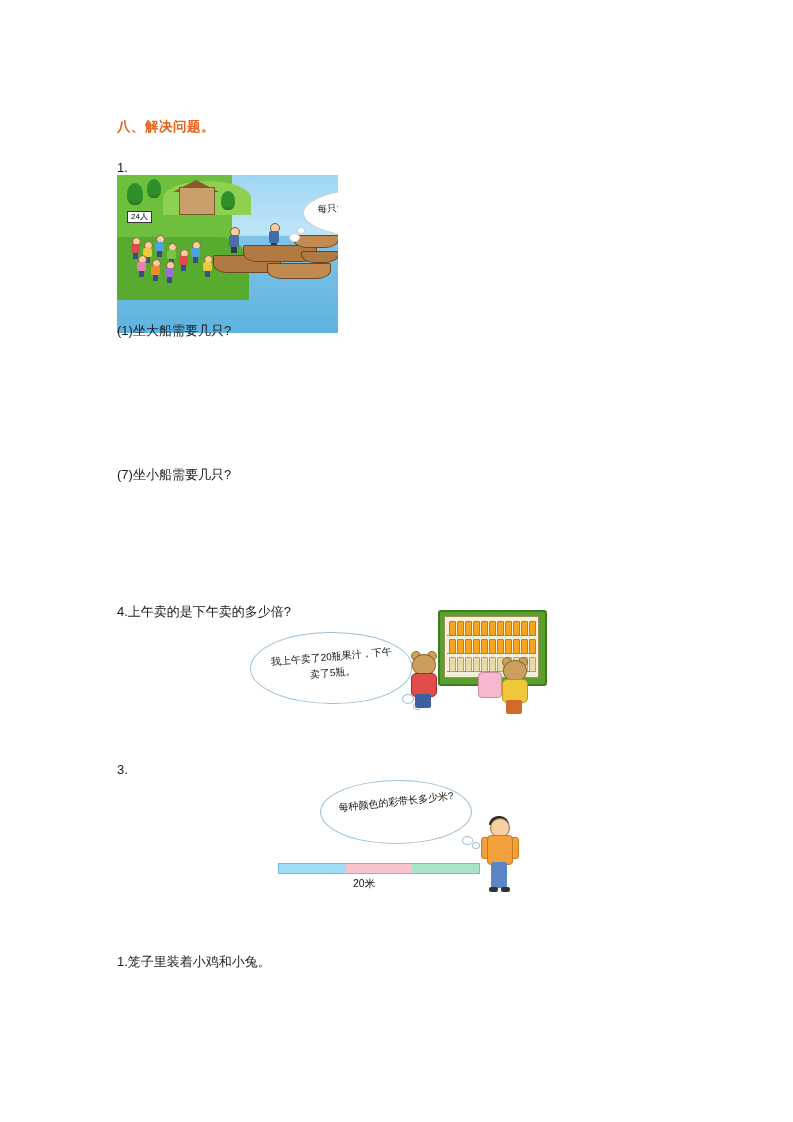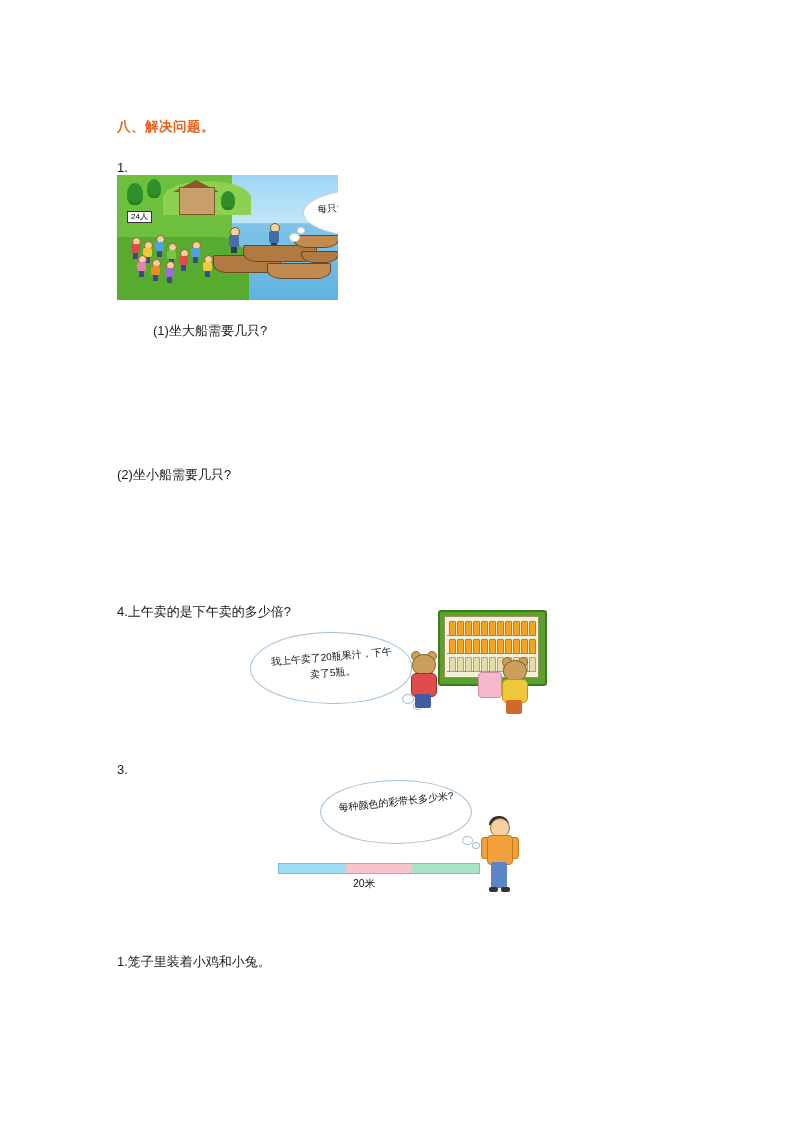--- a/index.html
+++ b/index.html
@@ -41,21 +41,21 @@
     font-size: 13px;
     color: #1a1a1a;
   }
 
   
   .scene1 {
     position: absolute;
     left: 117px;
     top: 175px;
     width: 221px;
-    height: 125px;
+    height: 158px;
     overflow: hidden;
     background: linear-gradient(#9fd6f5 0%, #bfe6f8 38%, #7fc4e8 39%, #5fb3e0 100%);
     border: 0;
   }
   .s1-grass {
     position: absolute;
     left: 0; top: 0;
     width: 115px; height: 125px;
     background: #6fbf3f;
     border-radius: 0 0 40px 0;
@@ -416,22 +416,22 @@
     <div class="s1-boat small" style="left:176px; top:60px; width:44px; height:11px;"></div>
     <div class="s1-boat" style="left:184px; top:76px; width:36px; height:10px;"></div>
 
     <div class="bub-dot" style="left:172px; top:58px; width:9px; height:7px;"></div>
     <div class="bub-dot" style="left:180px; top:52px; width:6px; height:5px;"></div>
     <div class="bubble1">
       <div class="btxt">每只大船坐4人，小船坐3人。</div>
     </div>
   </div>
 
-  <div class="q-text" style="left:117px; top:322px;margin-left:36px;">(1)坐大船需要几只?</div>
-  <div class="q-text" style="left:117px; top:466px;">(2)坐小船需要几只?</div>
+  <div class="q-text" style="left:117px; top:322px;">(1)坐大船需要几只?</div>
+  <div class="q-text" style="left:117px; top:466px;">(7)坐小船需要几只?</div>
 
   <div class="q-text" style="left:117px; top:603px;">4.上午卖的是下午卖的多少倍?</div>
 
   <div class="scene2">
     <div class="cloud2">
       <div class="ctxt">我上午卖了20瓶果汁，下午卖了5瓶。</div>
     </div>
     <div class="bub-dot" style="left:152px; top:84px; width:10px; height:8px; border-color:#9fbfd8;"></div>
     <div class="bub-dot" style="left:163px; top:92px; width:7px; height:6px; border-color:#9fbfd8;"></div>
 

